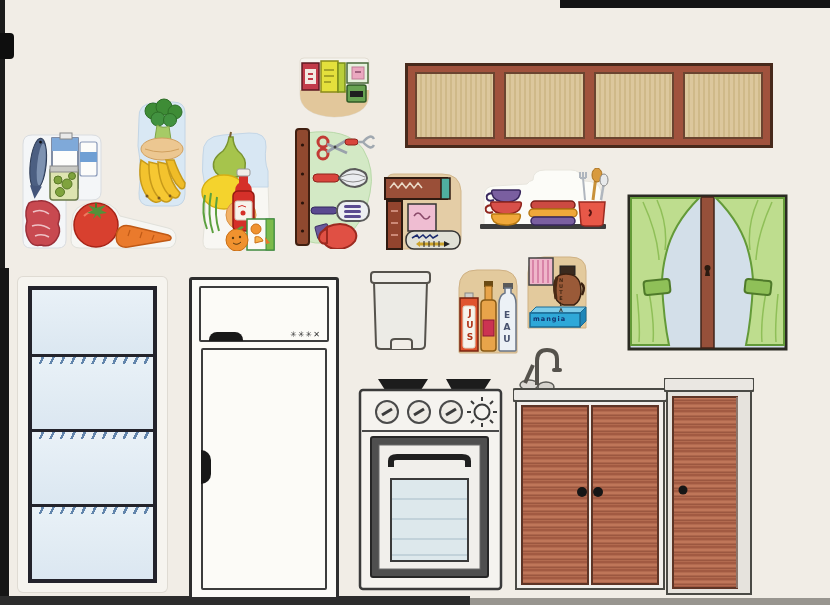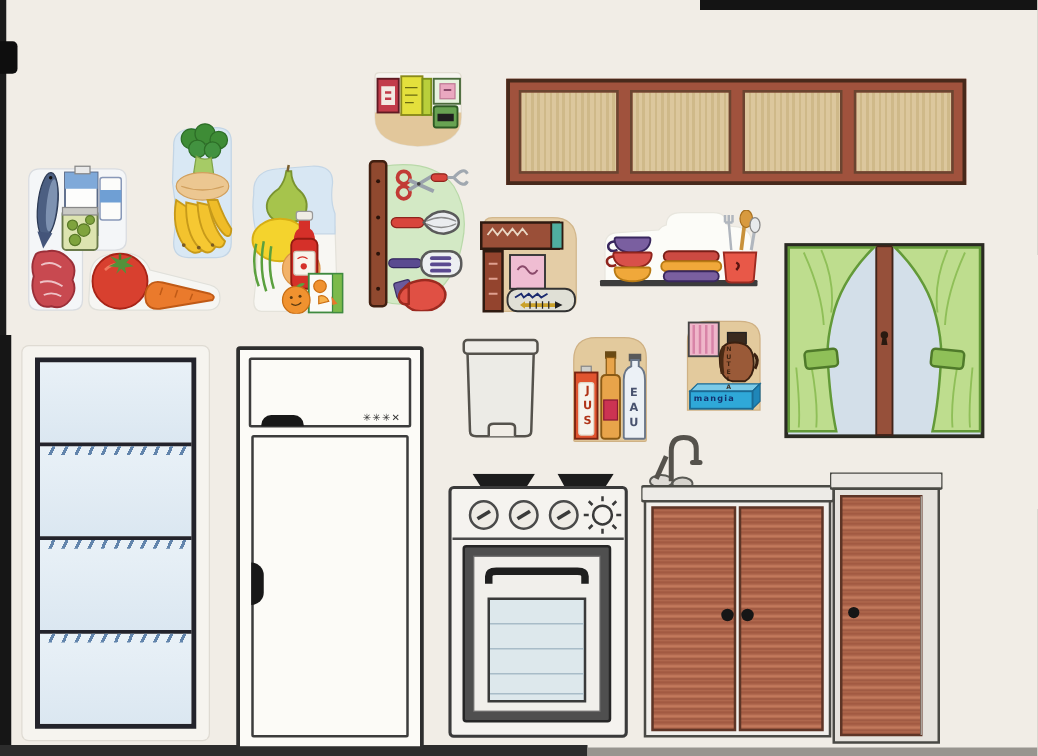--- a/index.html
+++ b/index.html
@@ -356,21 +356,21 @@
       </g>
       <g>
         <rect x="48" y="19" width="10" height="6" fill="#5a5a5a"></rect>
         <path d="M44,86 L44,40 Q44,31 50,29 L50,24 L56,24 L56,29 Q61,31 61,40 L61,86 Q61,87 60,87 L45,87 Z" fill="#ecf1f6" stroke="#6a7688" stroke-width="1.5"></path>
       </g>
     </svg>
     <div class="vlabel lbl-jus">JUS</div>
     <div class="vlabel lbl-eau">EAU</div>
   </div>
 
-  <div class="abs" style="left:546px;top:253px;width:66px;height:79px;">
+  <div class="abs" style="left:524px;top:253px;width:66px;height:79px;">
     <svg width="66" height="79" viewBox="0 0 66 79">
       <path d="M4,20 Q4,4 20,4 L46,4 Q62,4 62,18 L62,75 L4,75 Z" fill="#e3ca9d" stroke="#cfb184"></path>
       <g>
         <rect x="5" y="5" width="24" height="27" fill="#efb6ca" stroke="#444" stroke-width="1.5"></rect>
         <path d="M9,7 V30 M14,7 V30 M19,7 V30 M24,7 V30" stroke="#d884a8" stroke-width="2"></path>
       </g>
       <g>
         <rect x="36" y="13" width="15" height="9" fill="#3a2a1e" stroke="#222"></rect>
         <path d="M33,24 Q29,28 30,38 Q31,50 40,52 L50,52 Q57,48 57,38 Q57,28 52,24 Q48,21 42,21 Q36,21 33,24 Z" fill="#9a5a38" stroke="#3a2010" stroke-width="1.5"></path>
         <path d="M33,24 Q30,34 32,46" stroke="#4a2a14" stroke-width="3" fill="none"></path>

